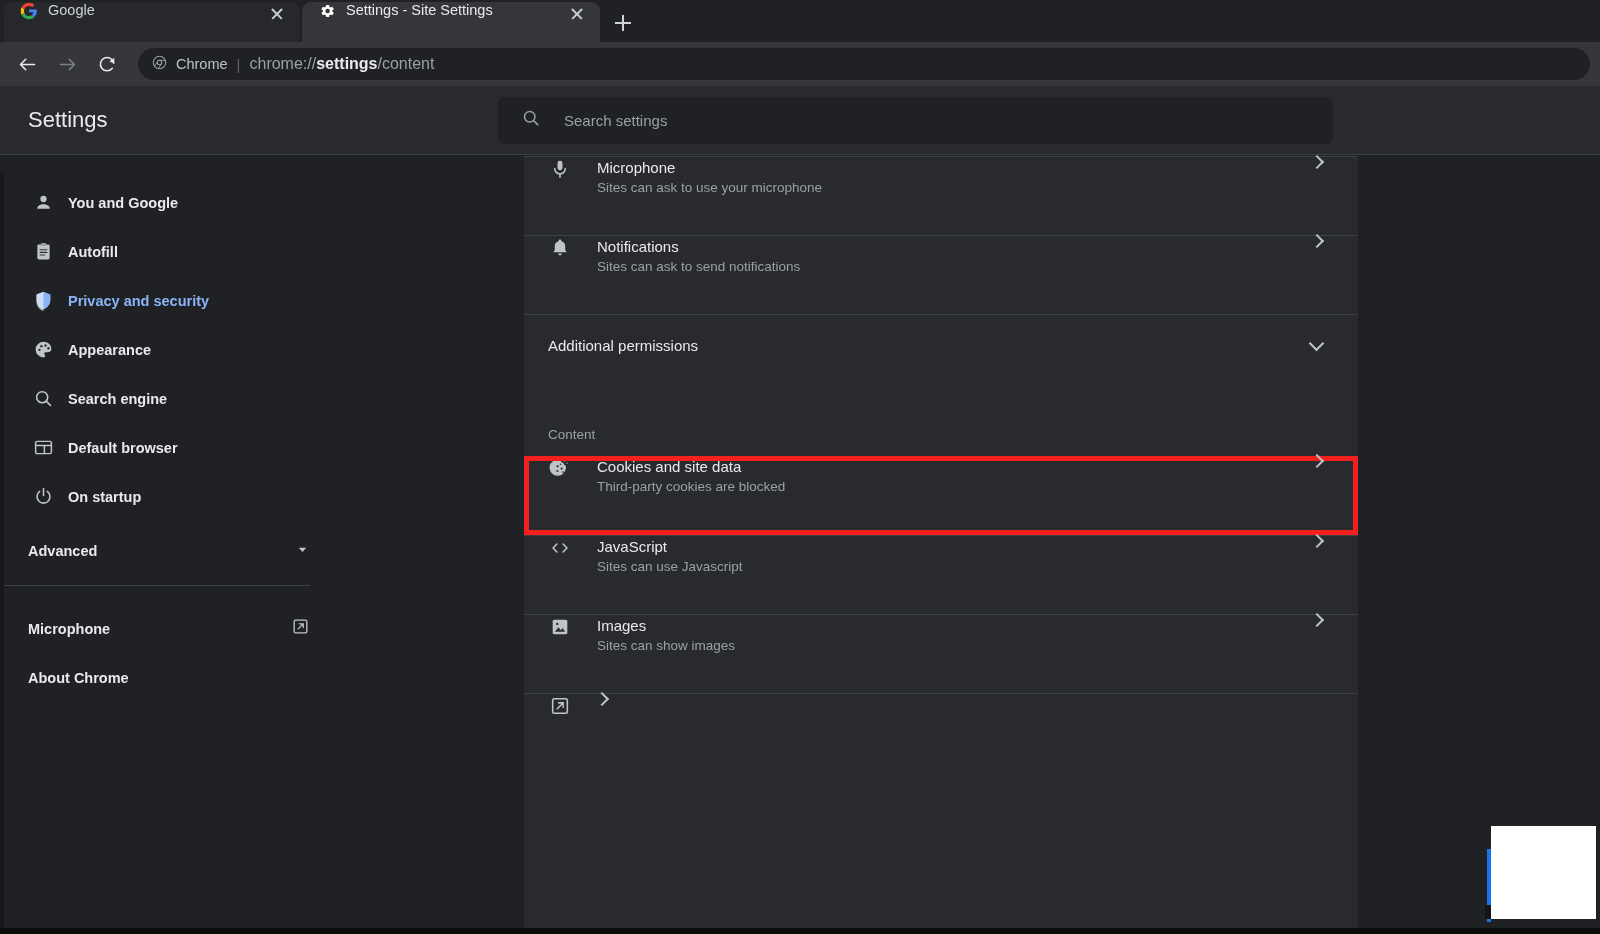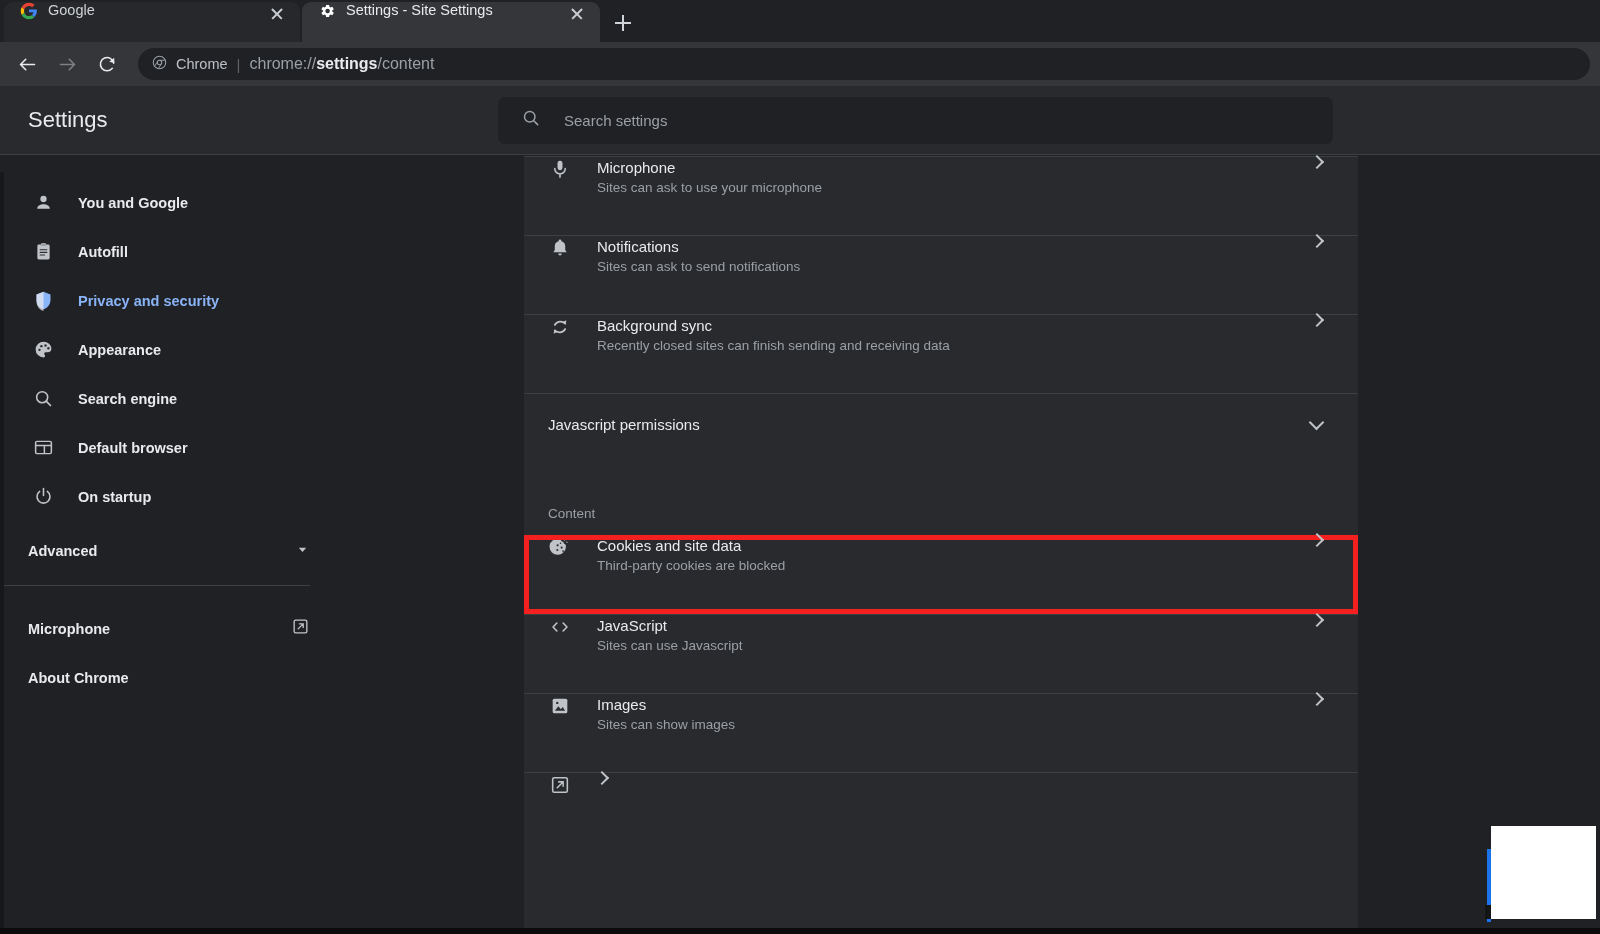--- a/index.html
+++ b/index.html
@@ -79,21 +79,21 @@
     display: flex; align-items: center; padding: 0 0 0 23px; gap: 23px;
   }
   .search-placeholder { color: #9aa0a6; font-size: 15px; }
 
   
   .sidebar {
     position: absolute; top: 70px; left: 0; width: 522px; height: 778px;
     background: #202124; padding-top: 22px;
   }
   .nav-item {
-    display: flex; align-items: center; height: 49px; padding-left: 32px; gap: 24px;
+    display: flex; align-items: center; height: 49px; padding-left: 32px; gap: 14px;
   }
   .nav-icon { width: 22px; height: 22px; flex: 0 0 22px; display: flex;
               align-items: center; justify-content: center; }
   .nav-label { color: #e8eaed; font-size: 14.5px; font-weight: 700; }
   .nav-item.selected .nav-label { color: #8ab4f8; font-weight: 700; }
   .adv-row {
     display: flex; align-items: center; height: 60px; padding-left: 28px;
     width: 310px;
   }
   .adv-label { color: #e8eaed; font-size: 14.5px; font-weight: 700; flex: 1 1 auto; }
@@ -364,37 +364,23 @@
               <path fill="#c0c4c8" d="M10 18.1h4a2 2 0 0 1-4 0z"></path>
             </svg>
           </span>
           <span class="row-text">
             <span class="row-title">Notifications</span><br>
             <span class="row-sub">Sites can ask to send notifications</span>
           </span>
           <span class="chev-right"></span>
         </div>
 
-        <div class="row">
-          <span class="row-icon">
-            <svg viewBox="0 0 24 24" width="22" height="22">
-              <path fill="none" stroke="#c0c4c8" stroke-width="1.8" stroke-linecap="round" d="M17.6 8.4A7 7 0 0 0 6.3 9.8"></path>
-              <path fill="none" stroke="#c0c4c8" stroke-width="1.8" stroke-linecap="round" d="M6.4 15.6a7 7 0 0 0 11.3-1.4"></path>
-              <path fill="#c0c4c8" d="M18.8 4.6l-.4 4.6-3.9-2.3zM5.2 19.4l.4-4.6 3.9 2.3z"></path>
-            </svg>
-          </span>
-          <span class="row-text">
-            <span class="row-title">Background sync</span><br>
-            <span class="row-sub">Recently closed sites can finish sending and receiving data</span>
-          </span>
-          <span class="chev-right"></span>
-        </div>
 
         <div class="group-row">
-          <span class="group-label">Javascript permissions</span>
+          <span class="group-label">Additional permissions</span>
           <span class="chev-down"></span>
         </div>
 
         <div class="section-head">Content</div>
 
         <div class="row highlighted">
           <span class="row-icon">
             <svg viewBox="0 0 24 24" width="22" height="22">
               <path fill="#c0c4c8" d="M12 3.1c.3 0 .6 0 .9.1a2.6 2.6 0 0 0 2.9 3.2 2.7 2.7 0 0 0 2.3 2.9A8.9 8.9 0 1 1 12 3.1z"></path>
               <circle cx="9.4" cy="10.2" r="1.2" fill="#2c2d30"></circle>

